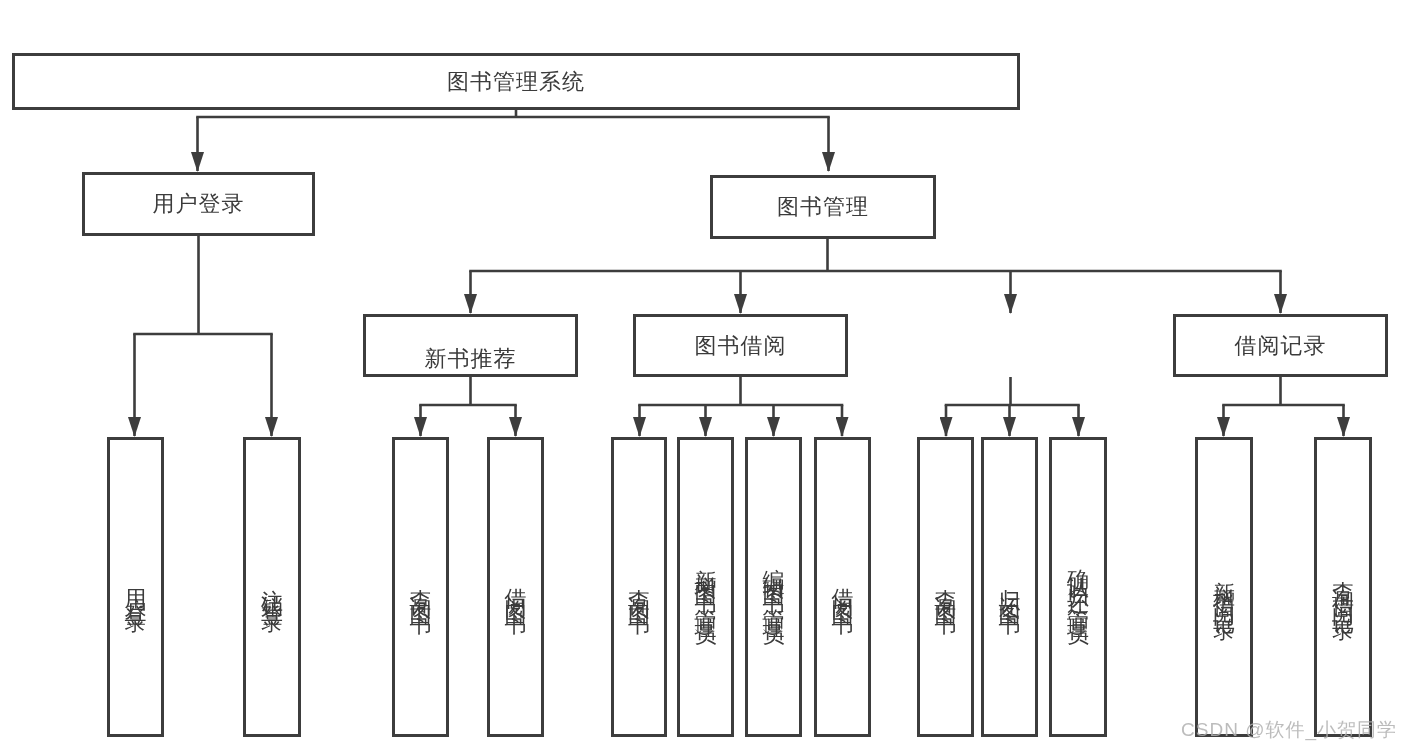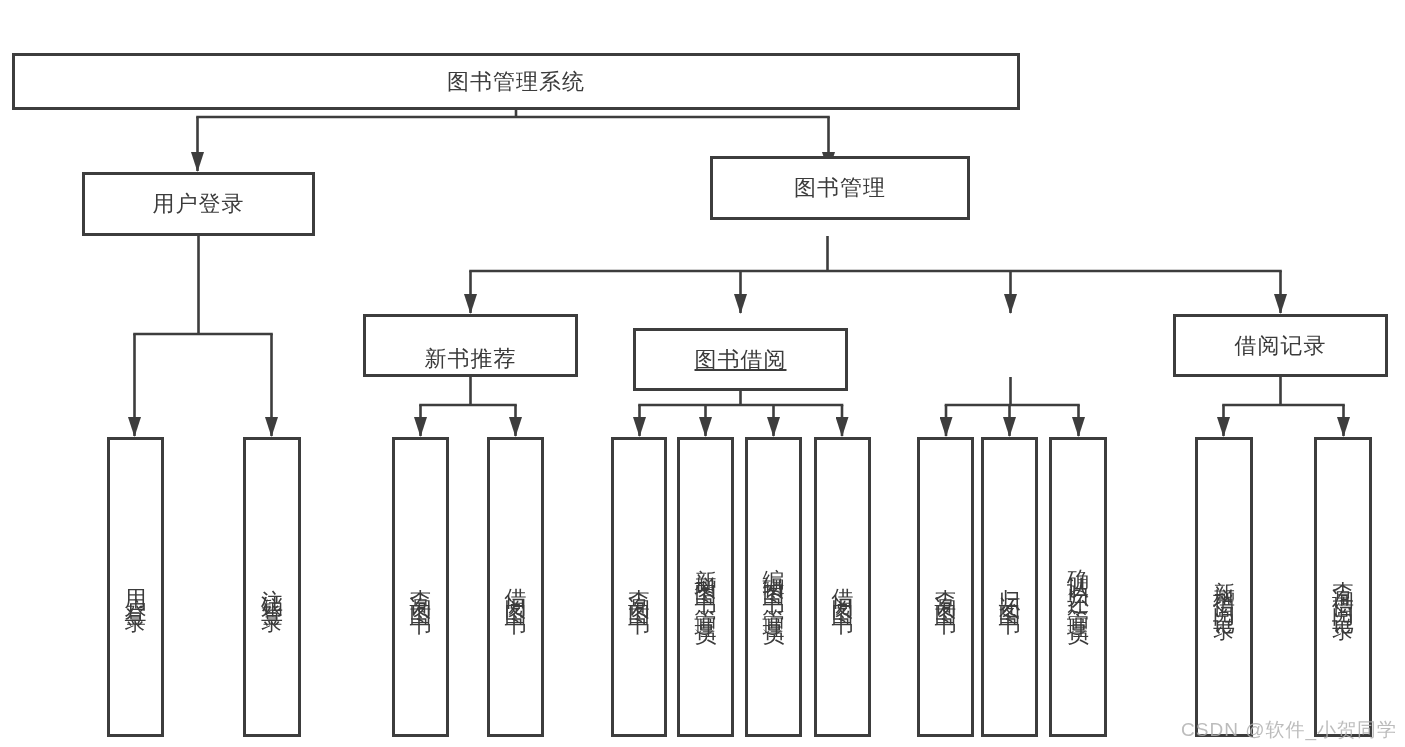--- a/index.html
+++ b/index.html
@@ -109,28 +109,28 @@
     <path d="M1343.5 405 V436" marker-end="url(#arrow)"></path>
   </svg>
 
   <div class="node h" style="left:12px; top:13px; width:1008px; height:57px;margin-top:40px;">
     <span class="label">图书管理系统</span>
   </div>
 
   <div class="node h" style="left:82px; top:172px; width:233px; height:64px;">
     <span class="label">用户登录</span>
   </div>
-  <div class="node h" style="left:710px; top:156px; width:260px; height:64px;">
+  <div class="node h" style="left:710px; top:175px; width:226px; height:64px;">
     <span class="label">图书管理</span>
   </div>
 
   <div class="node h" style="left:363px; top:314px; width:215px; height:63px;align-items:flex-end;">
     <span class="label">新书推荐</span>
   </div>
-  <div class="node h" style="left:633px; top:328px; width:215px; height:63px;text-decoration:underline;">
+  <div class="node h" style="left:633px; top:314px; width:215px; height:63px;">
     <span class="label">图书借阅</span>
   </div>
   <div class="node h" style="left:1173px; top:314px; width:215px; height:63px;">
     <span class="label">借阅记录</span>
   </div>
 
   <div class="node v" style="left:107px; top:437px; width:57px; height:300px;">
     <span class="label">用户登录</span>
   </div>
   <div class="node v" style="left:243px; top:437px; width:58px; height:300px;">

